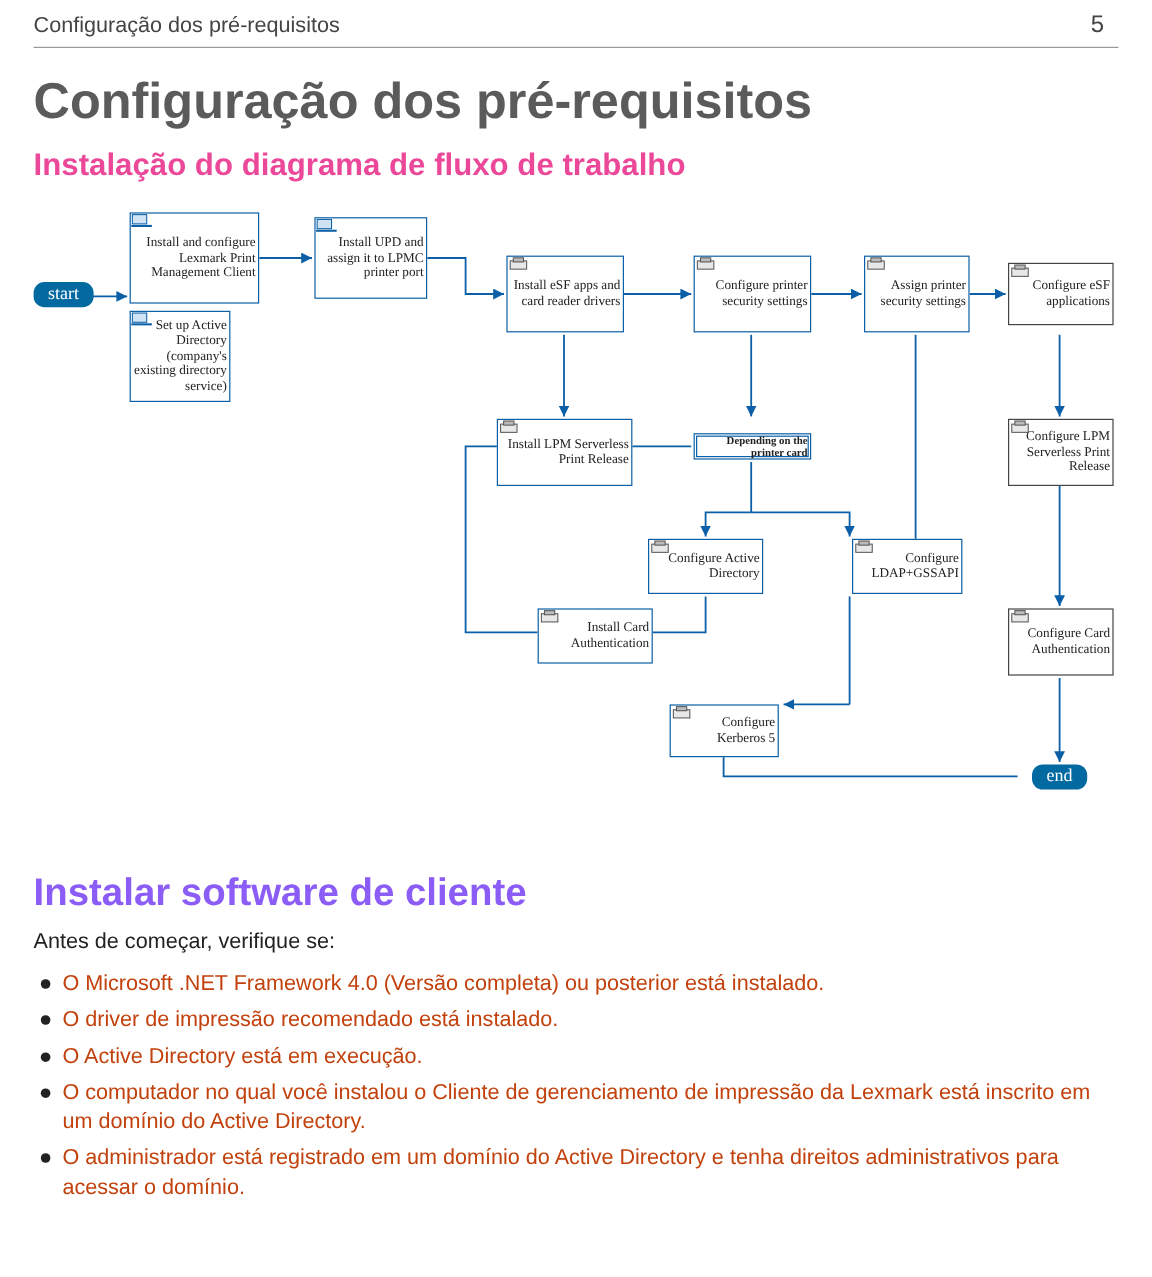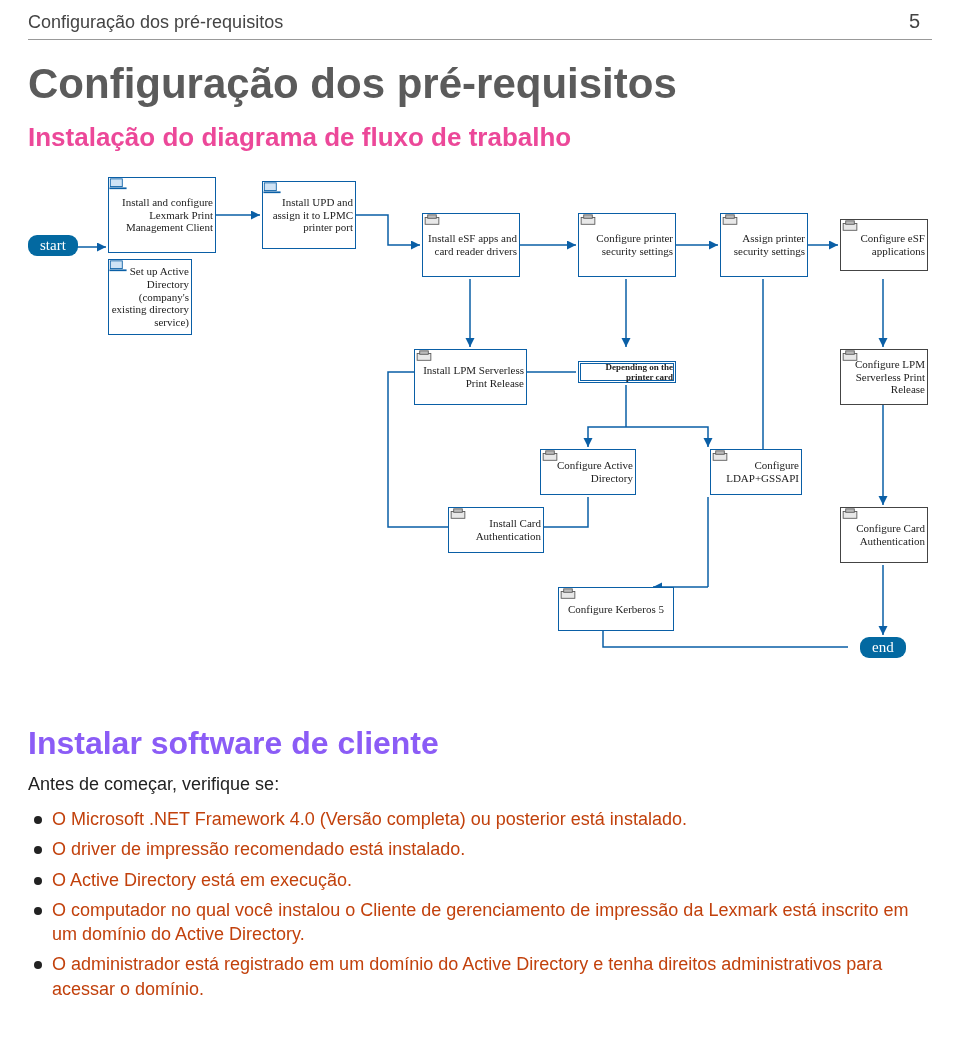--- a/index.html
+++ b/index.html
@@ -280,21 +280,21 @@
       </svg>
   </div>
   <div class="node gray" style="left:812px; top:340px; width:88px; height:56px;">
     <span>Configure Card Authentication</span>
     <svg class="mini-icon" viewBox="0 0 20 14">
         <rect x="2" y="4" width="16" height="8" fill="#e8e8e8" stroke="#555"></rect>
         <rect x="5" y="1" width="10" height="4" fill="#bbb" stroke="#555"></rect>
       </svg>
   </div>
 
-  <div class="node" style="left:530px; top:420px; width:116px; height:44px;">
+  <div class="node" style="left:530px; top:420px; width:91px; height:44px;">
     <span>Configure Kerberos 5</span>
     <svg class="mini-icon" viewBox="0 0 20 14">
         <rect x="2" y="4" width="16" height="8" fill="#e8e8e8" stroke="#555"></rect>
         <rect x="5" y="1" width="10" height="4" fill="#bbb" stroke="#555"></rect>
       </svg>
   </div>
 
   <div class="cap" style="left:832px; top:470px;">end</div>
 </div>
 

